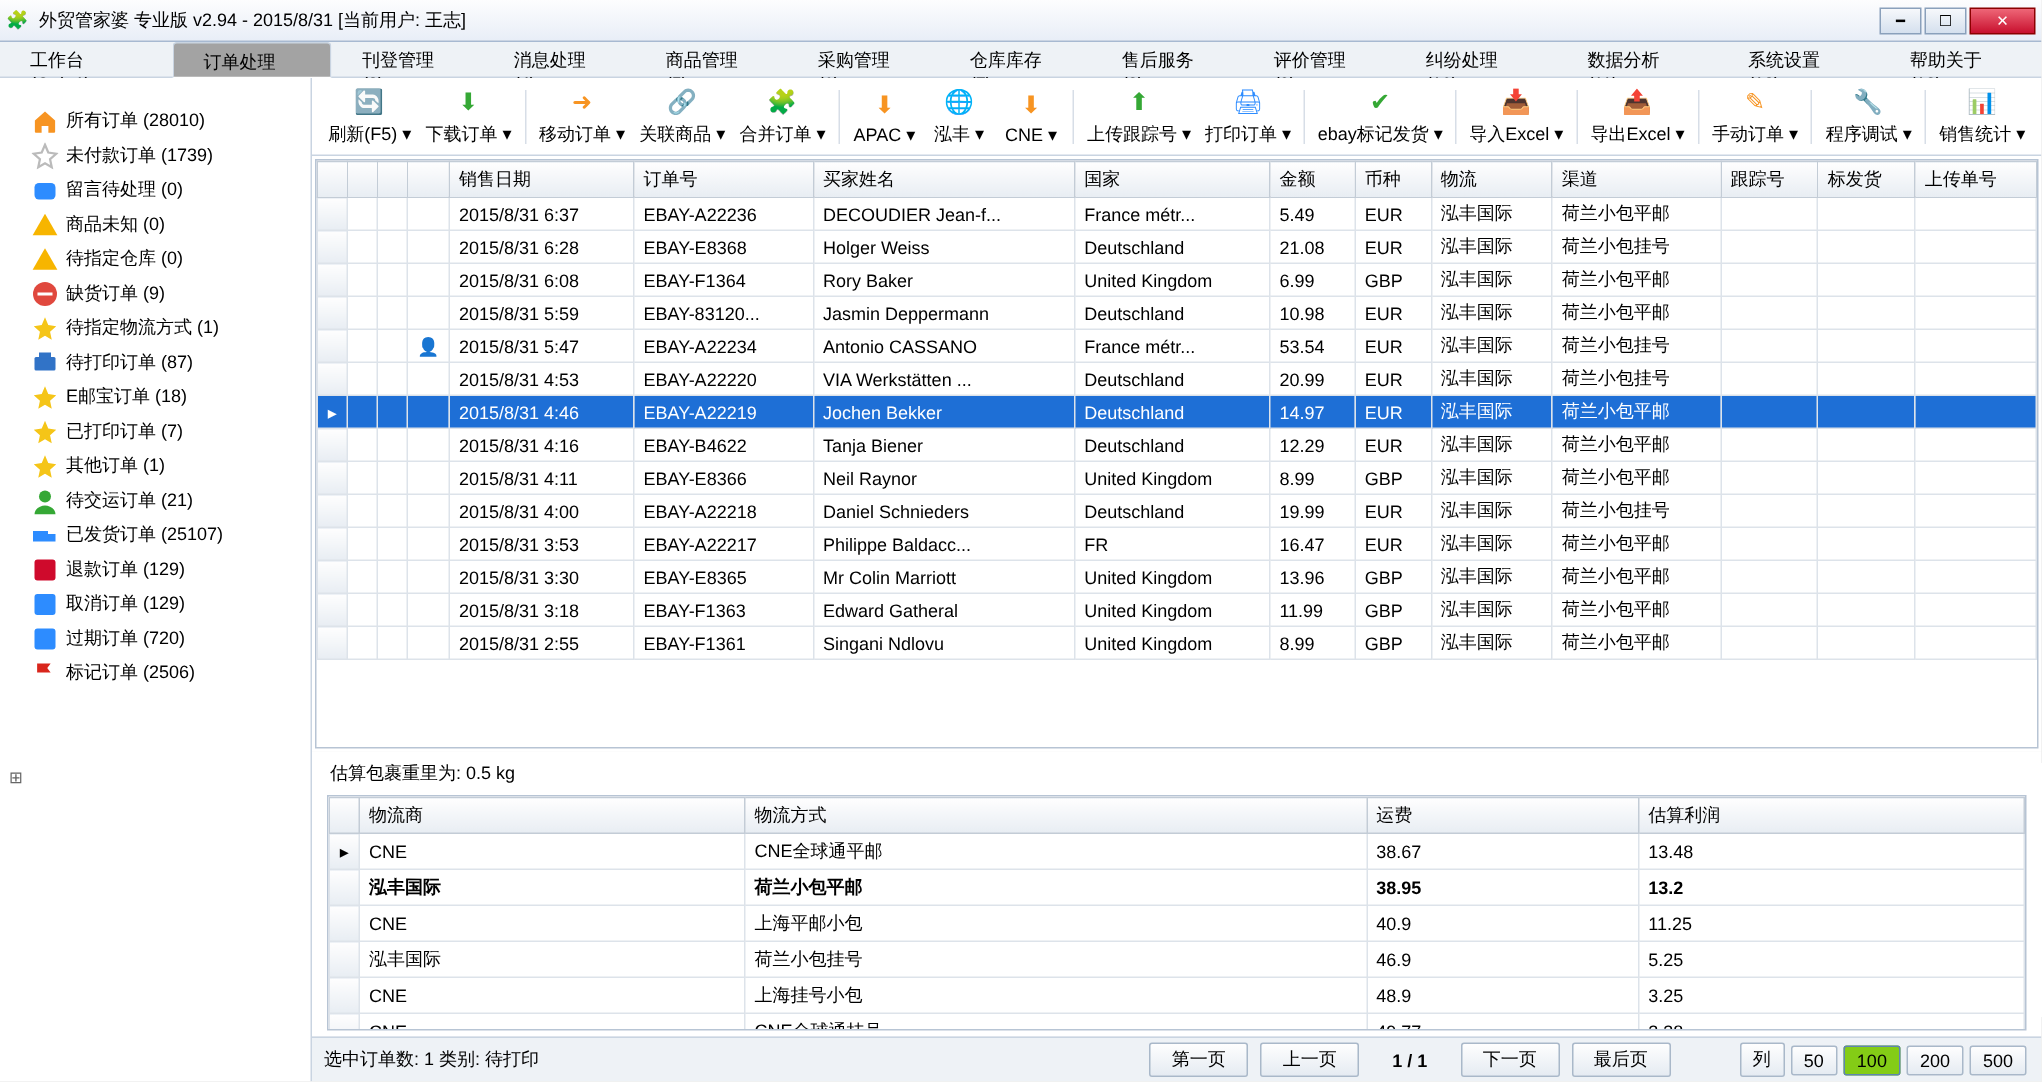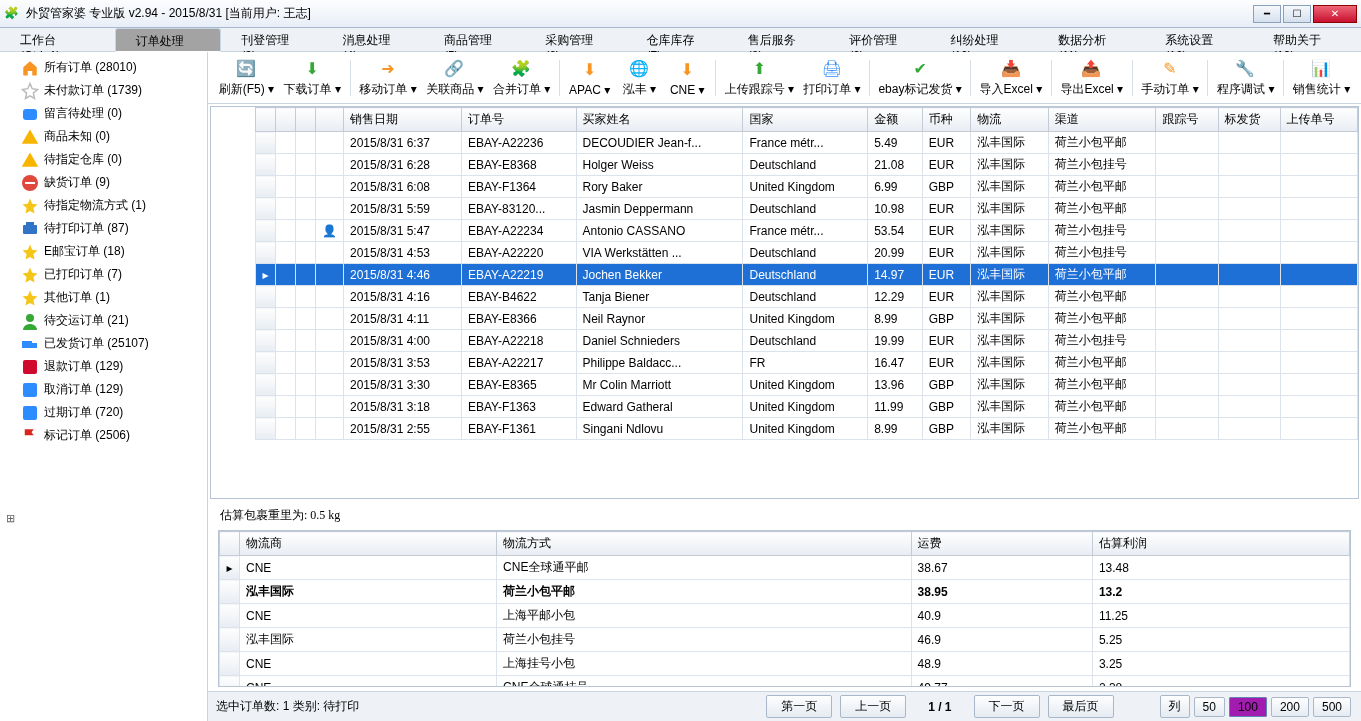--- a/index.html
+++ b/index.html
@@ -15,21 +15,21 @@
 
 .mainmenu { height: 24px; background: #eef2f6; border-bottom: 1px solid #c9d4e1; display: flex; align-items: stretch; }
 .mainmenu-item { padding: 4px 20px; cursor: pointer; }
 .mainmenu-item.active { background: #a3a3a3; border: 1px solid #c9d4e1; border-bottom: 1px solid #fff; border-radius: 3px 3px 0 0; margin-bottom: -1px; }
 
 
 .body { flex: 1; display: flex; overflow: hidden; }
 
 
 .sidebar { width: 208px; background: #fff; border-right: 1px solid #c9d4e1; overflow: hidden; position: relative; }
-.tree { padding: 4px 2px; }
+.tree { padding: 4px 2px; margin-top: 13px; }
 .tree-expander { position:absolute; left:6px; top:460px; font-size:11px; color:#666; cursor:pointer;}
 .tree-item { display: flex; align-items: center; height: 23px; padding-left: 16px; cursor: pointer; white-space: nowrap; }
 .tree-icon { width: 24px; height: 22px; margin-right: 2px; display: inline-flex; align-items: center; justify-content: center; }
 .ico-home svg path{fill:#f79422;}
 .ico-star svg path{fill:#f5c518;}
 .ico-starout svg path{fill:none;stroke:#bbb;stroke-width:2;}
 .ico-blue svg rect{fill:#2d8cff;}
 .ico-warn svg path{fill:#f7b500;}
 .ico-stop svg circle{fill:#e0483e;}
 .ico-folder svg path{fill:#f79422;}
@@ -45,50 +45,50 @@
 
 
 .toolbar { height: 52px; background: #fff; border-bottom: 1px solid #c9d4e1; display: flex; align-items: center; padding: 0 6px; }
 .tbtn { display: flex; flex-direction: column; align-items: center; justify-content: center; padding: 2px 6px; cursor: pointer; height: 48px; min-width: 48px; }
 .tbtn-icon { width: 22px; height: 22px; display: flex; align-items: center; justify-content: center; font-size: 16px; }
 .tbtn-label { font-size: 12px; margin-top: 2px; white-space: nowrap; }
 .tsep { width: 1px; height: 36px; background: #d7dee7; margin: 0 4px; }
 
 
 .gridwrap { flex: 1; overflow: hidden; display: flex; flex-direction: column; background:#fff;}
-.grid { flex:1; overflow:auto; border:1px solid #b7c4d4; margin:2px;padding-left:44px; }
+.grid { flex:1; overflow:auto; border:1px solid #b7c4d4; margin:2px; }
 .grid table { border-collapse: collapse; width: 100%; font-family: "Courier New", SimSun, monospace; }
 .grid th { background: linear-gradient(#fefefe,#e8edf3); border: 1px solid #c3ccd6; padding: 3px 6px; font-weight: normal; text-align: left; white-space: nowrap; font-family:"Microsoft YaHei"; position:sticky; top:0;}
 .grid td { border: 1px solid #dde3ea; padding: 2px 6px; white-space: nowrap; height: 22px; font-size:12px;}
 .grid tr.sel td { background: #1e6fd6; color: #fff; }
 .rowhdr { width: 18px; background: linear-gradient(#fefefe,#e8edf3); border-right: 1px solid #c3ccd6; text-align:center; }
 .iconcell { width: 18px; text-align:center; padding:0;}
 
 
 .bottomtabs { height: 22px; display: flex; align-items: flex-end; border-bottom: 1px solid #b7c4d4; padding-left: 4px; background:#eef2f6; position:relative;}
 .btab { padding: 3px 8px; border: 1px solid #b7c4d4; border-bottom: none; background: #f5f7fa; margin-right: 2px; cursor: pointer; border-radius: 3px 3px 0 0; }
 .btab.active { background: #fff; position: relative; top: 1px; }
 .booklet { position:absolute; right:8px; top:2px; font-size:14px;}
 
 
 .estpanel { height: 190px; background: #fff; display:flex; flex-direction:column; overflow:hidden;}
-.estlabel { padding: 6px 12px; font-family: Liberation Serif, serif; }
+.estlabel { padding: 6px 12px; }
 .estgrid { flex:1; margin: 0 10px 4px 10px; overflow:auto; border:1px solid #b7c4d4;}
 .estgrid table { border-collapse: collapse; width: 100%; }
 .estgrid th { background: linear-gradient(#fefefe,#e8edf3); border: 1px solid #c3ccd6; padding: 3px 6px; font-weight: normal; text-align:left;}
 .estgrid td { border: 1px solid #dde3ea; padding: 3px 6px; height:22px;}
 .estgrid tr.bold td { font-weight: bold; }
 
 
 .footer { height: 30px; background: #eef2f6; border-top: 1px solid #c9d4e1; display: flex; align-items: center; padding: 0 8px; }
 .footer-left { flex: 1; }
 .pgbtn { padding: 2px 14px; border: 1px solid #a9b8c9; background: linear-gradient(#fefefe,#e5ebf2); margin: 0 4px; cursor: pointer; border-radius:2px;}
 .pginfo { margin: 0 18px; font-weight: bold; }
 .sizebtn { padding: 2px 8px; border: 1px solid #a9b8c9; background: linear-gradient(#fefefe,#e5ebf2); margin: 0 2px; cursor: pointer; border-radius:2px;}
-.sizebtn.active { background:#a21caf; border-color:#5f84b1;}
+.sizebtn.active { background:#84cc16; border-color:#5f84b1;}
 </style>
 </head>
 <body>
 
 <div class="titlebar">
   <span class="titlebar-icon">🧩</span>
   <span class="titlebar-text">外贸管家婆 专业版 v2.94 - 2015/8/31 [当前用户: 王志]</span>
   <span class="win-btn">━</span>
   <span class="win-btn">☐</span>
   <span class="win-btn win-close">✕</span>

